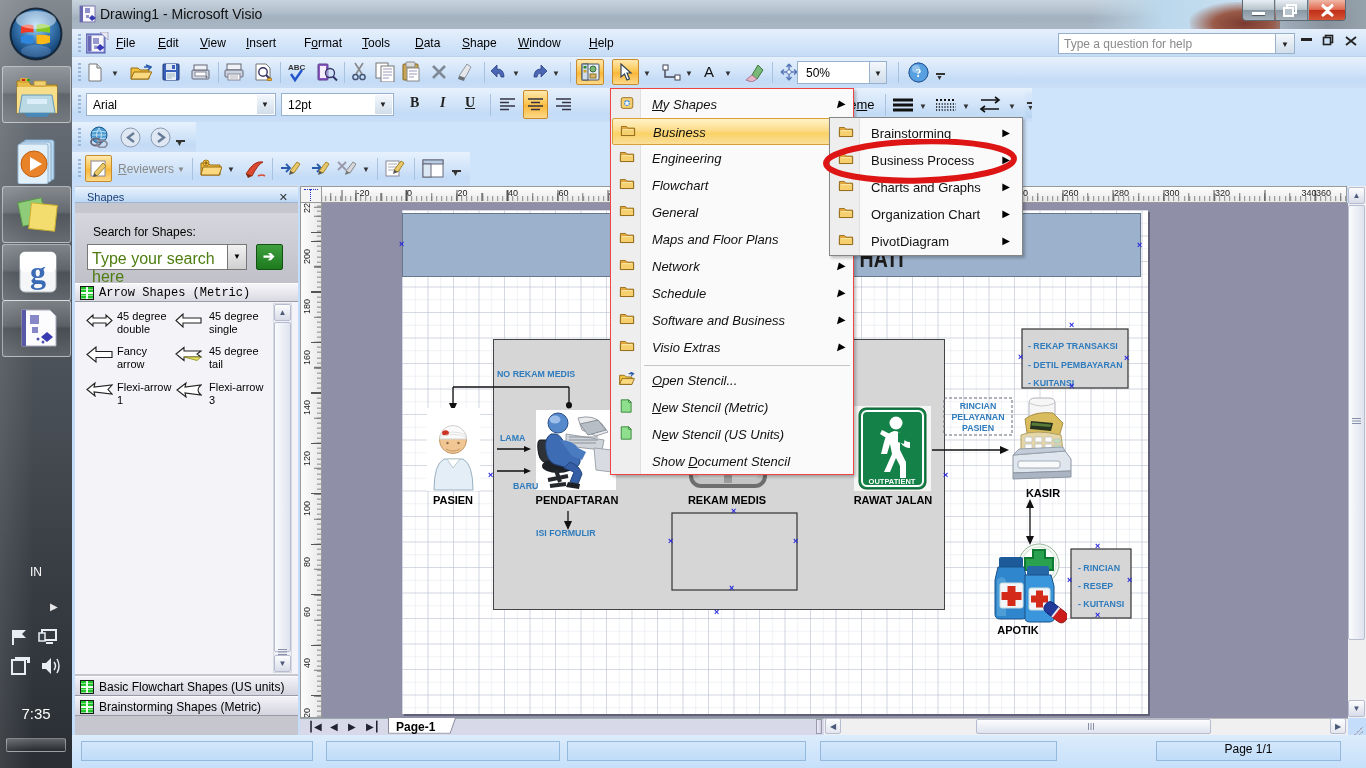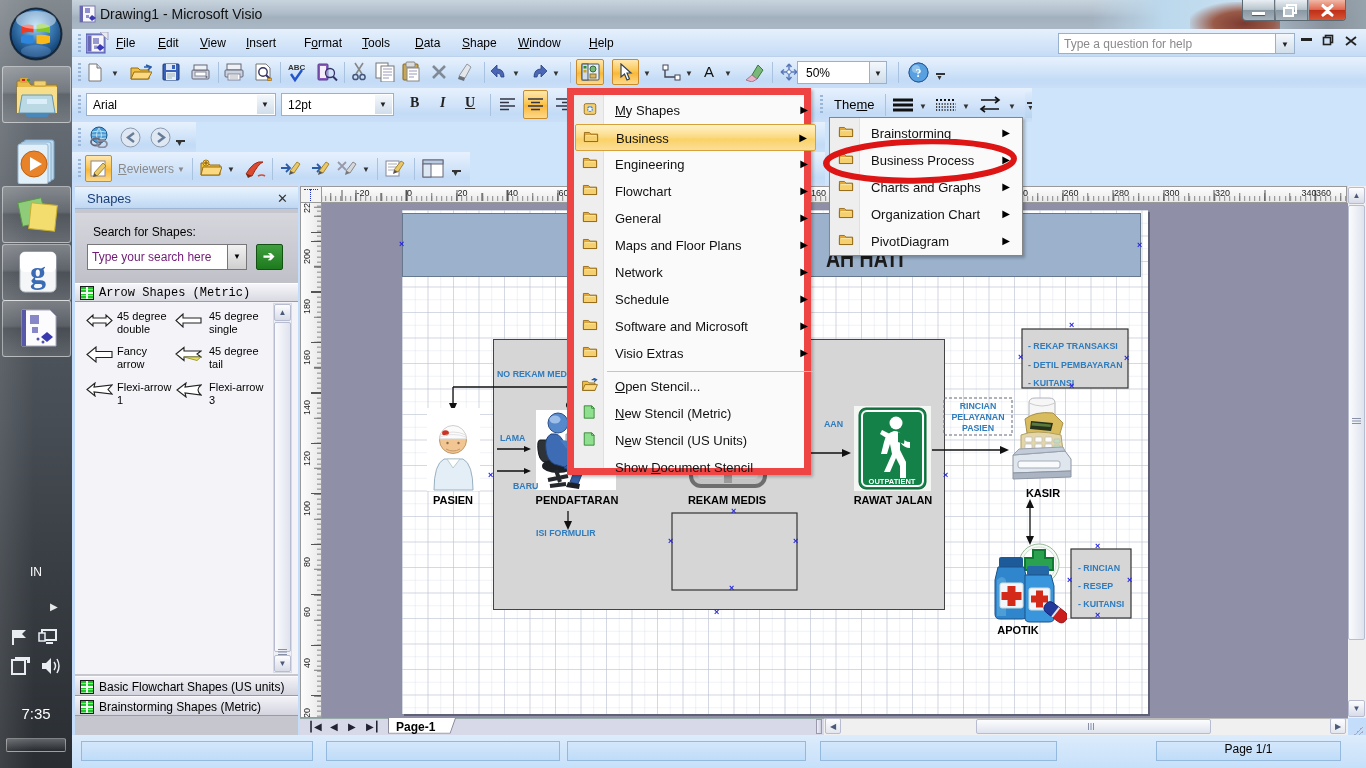--- a/index.html
+++ b/index.html
@@ -38,26 +38,26 @@
   background:linear-gradient(180deg,#e7f1fd,#d3e5f9 45%,#c3dbf6 75%,#cadef7); }
 .grip { position:absolute; width:3px; background:repeating-linear-gradient(180deg,#9ab6d9 0 2px,transparent 2px 4px); }
 .sep { position:absolute; width:1px; background:#a8c2e0; }
 .ddarrow { position:absolute; font-size:8px; color:#333; }
 
 
 .combo { position:absolute; background:#fff; border:1px solid #98b1cc; font-size:12px; color:#000; }
 
 
 #panel { left:75px; top:186px; width:223px; height:550px; background:#c6c6ce; }
-#paneltitle { left:75px; top:187px; width:223px; height:22px;
+#paneltitle { left:75px; top:187px; width:223px; height:16px;
   background:linear-gradient(180deg,#e9f3fd,#cfe3f8 60%,#bed7f2); border-bottom:1px solid #9eb6d4;
-  color:#1b3f77; font-size:13px; }
+  color:#1b3f77; font-size:11px; }
 #searchbar { left:75px; top:213px; width:223px; height:70px;
   background:linear-gradient(180deg,#d6d6dd,#c0c0c9); }
-#searchbox { left:87px; top:244px; width:160px; height:26px; background:#fff; border:1px solid #777; font-size:12px; color:#701a75; }
+#searchbox { left:87px; top:244px; width:160px; height:26px; background:#fff; border:1px solid #777; font-size:16px; color:#4d7c0f; }
 #searchdd { left:227px; top:244px; width:20px; height:26px; background:linear-gradient(180deg,#f2f2f2,#cfcfcf); border:1px solid #777; }
 #gobtn { left:256px; top:244px; width:27px; height:26px; background:linear-gradient(180deg,#3fa03f,#1d7a1d); border:1px solid #145214; border-radius:2px; }
 #stenhdr { left:75px; top:283px; width:223px; height:19px;
   background:linear-gradient(180deg,#f6f6fa,#d9d9e2); border-top:1px solid #fff; border-bottom:1px solid #9a9aa8; font-size:12px; color:#000; }
 #shapelist { left:75px; top:302px; width:223px; height:372px; background:#f4f4f8; }
 .shlbl { position:absolute; font-size:11px; color:#000; line-height:13px; }
 #listscroll { left:273px; top:303px; width:19px; height:370px; background:#eef0f6; border:1px solid #d8dae2; }
 .scrbtn { position:absolute; width:17px; height:17px; background:linear-gradient(180deg,#fdfdfe,#d8dce8); border:1px solid #b8bcd0; border-radius:2px; color:#4a5a78; font-size:8px; text-align:center; line-height:16px; }
 .stenrow { position:absolute; left:75px; width:223px; height:20px;
   background:linear-gradient(180deg,#f2f2f7,#d4d4df); border-top:1px solid #fbfbfd; border-bottom:1px solid #9a9aa8;
@@ -83,22 +83,22 @@
 #hscrollrow { left:300px; top:718px; width:1048px; height:17px; background:#d4d6e8; }
 #statusbar { left:72px; top:735px; width:1294px; height:33px; background:linear-gradient(180deg,#dcecfc,#c6e0fa); }
 .statbox { position:absolute; top:741px; height:20px; background:linear-gradient(180deg,#d4e7fb,#bfdcf8); border:1px solid #94b9dd; }
 
 
 .bluetxt { position:absolute; color:#2e7bbd; font-size:8.8px; font-weight:bold; white-space:nowrap; }
 .blklbl { position:absolute; color:#000; font-size:11px; font-weight:bold; white-space:nowrap; }
 .handle { position:absolute; width:7px; height:7px; color:#2222dd; font-size:9px; font-weight:bold; line-height:7px; }
 
 
-#mainmenu { left:567px; top:88px; width:244px; height:387px; background:#fafafa;
-  border:7px solid #ef4444; box-shadow:2px 2px 3px rgba(0,0,0,0.25); z-index:50; }
+#mainmenu { left:610px; top:88px; width:244px; height:387px; background:#fafafa;
+  border:1px solid #ef4444; box-shadow:2px 2px 3px rgba(0,0,0,0.25); z-index:50;font-style:italic; }
 #mainmenu .icol { position:absolute; left:0; top:0; width:30px; height:100%; background:#eeeeee; border-right:1px solid #e0e0e0; }
 .mrow { position:absolute; left:1px; width:241px; height:27px; font-size:13px; color:#111; }
 .mrow .txt { position:absolute; left:40px; top:6px; }
 .mrow .arr { position:absolute; right:8px; top:7px; font-size:10px; color:#000; }
 .hl { background:linear-gradient(180deg,#fff2c8,#fcdc8a 45%,#fad266 58%,#fbdf9b); border:1px solid #d8a03a; border-radius:2px; }
 #submenu { left:829px; top:117px; width:194px; height:139px; background:#fafafa;
   border:1px solid #868686; box-shadow:2px 2px 3px rgba(0,0,0,0.25); z-index:50; }
 #submenu .icol { position:absolute; left:0; top:0; width:30px; height:100%; background:#eeeeee; border-right:1px solid #e0e0e0; }
 .srow { position:absolute; left:1px; width:185px; height:27px; font-size:13px; color:#111; }
 .srow .txt { position:absolute; left:40px; top:6px; }
@@ -911,21 +911,21 @@
         <svg class="fold" width="18" height="17" viewBox="0 0 18 17">
           <use href="#folder"></use>
         </svg>
         <span class="txt">Schedule</span>
         <span class="arr">▶</span>
       </div>
   <div class="mrow" style="top:218px;">
         <svg class="fold" width="18" height="17" viewBox="0 0 18 17">
           <use href="#folder"></use>
         </svg>
-        <span class="txt">Software and Microsoft</span>
+        <span class="txt">Software and Business</span>
         <span class="arr">▶</span>
       </div>
   <div class="mrow" style="top:245px;">
         <svg class="fold" width="18" height="17" viewBox="0 0 18 17">
           <use href="#folder"></use>
         </svg>
         <span class="txt">Visio Extras</span>
         <span class="arr">▶</span>
       </div>
   <div style="position:absolute;left:33px;top:276px;width:206px;height:1px;background:#c5c5c5;"></div>

